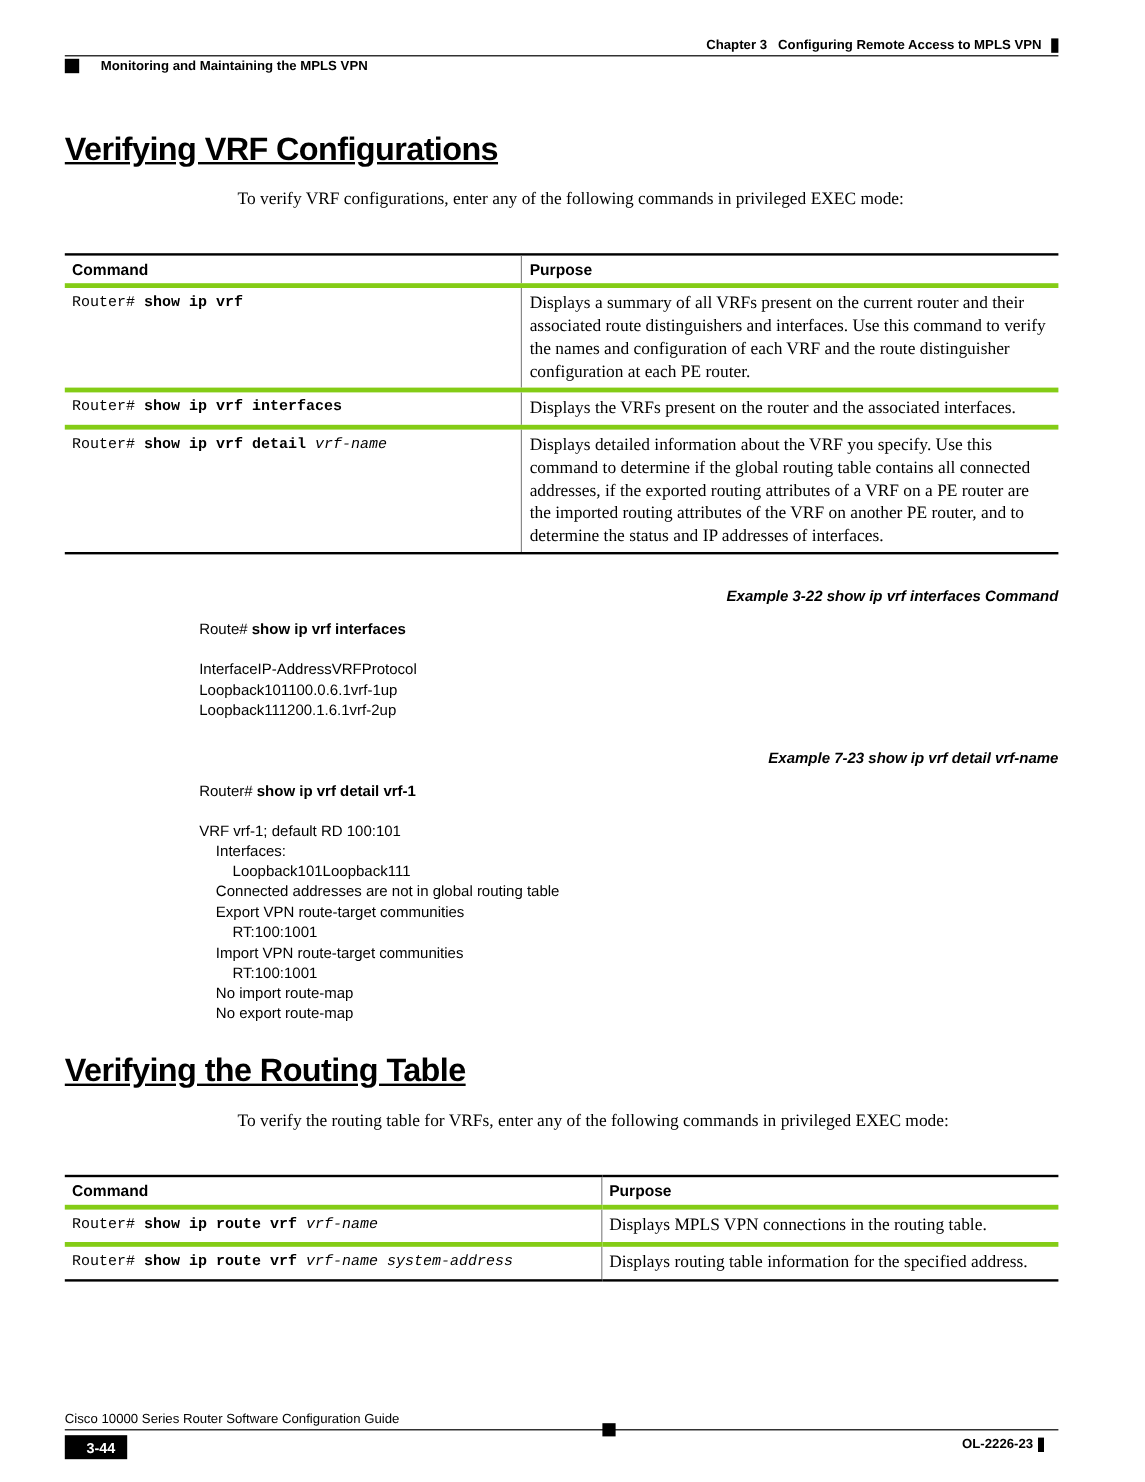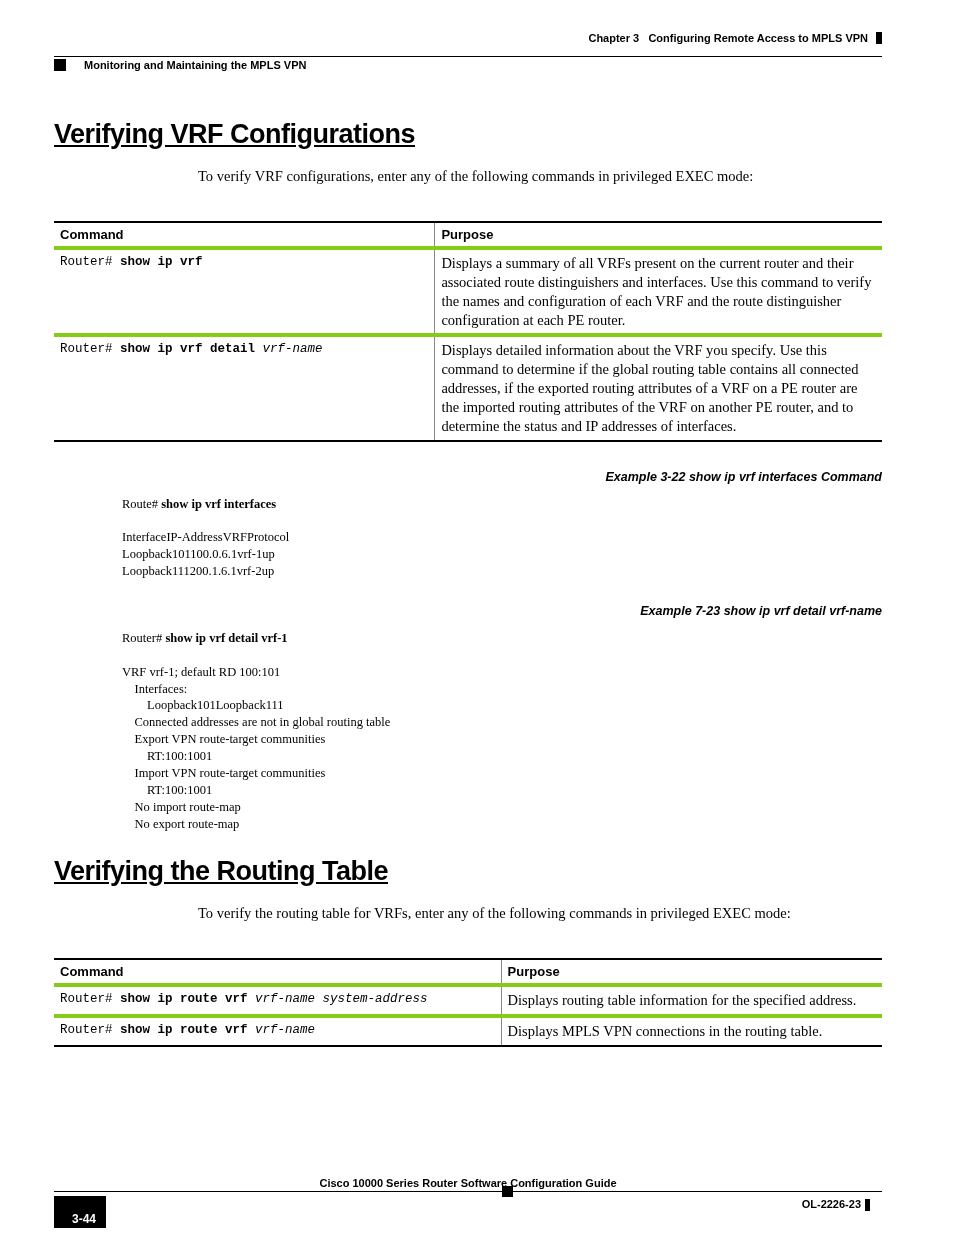--- a/index.html
+++ b/index.html
@@ -17,21 +17,21 @@
       position: relative;
       padding: 32px 72px 0 54px;
     }
     .header-line {
       display: flex;
       justify-content: flex-end;
       align-items: center;
       font-family: Arial, sans-serif;
       font-size: 11px;
       font-weight: bold;
-      margin-bottom: 12px;
+      margin-bottom: 2px;
     }
     .header-marker-right {
       width: 6px;
       height: 12px;
       background: #000;
       margin-left: 8px;
     }
     .subheader-line {
       display: flex;
       font-family: Arial, sans-serif;
@@ -108,41 +108,40 @@
     .example-title {
       font-family: Arial, sans-serif;
       font-weight: bold;
       font-style: italic;
       font-size: 12.5px;
       margin-left: 144px;
       margin-bottom: 12px;
       text-align: right;
     }
     .code-block {
-      font-family: Liberation Serif, serif;
+      font-family: Liberation Sans, sans-serif;
       font-size: 12.5px;
-      margin-left: 68px;
+      margin-left: 112px;
       margin-bottom: 24px;
       line-height: 1.35;
       white-space: pre;
     }
     .code-block .bold {
       font-weight: bold;
     }
     .footer {
       position: absolute;
       bottom: 24px;
       left: 54px;
       right: 72px;
     }
     .footer-title {
       font-family: Arial, sans-serif;
-      font-weight: bold;
-      font-size: 11px;
-      text-align: center;
+      font-weight: normal;
+      font-size: 11px;
       padding-bottom: 2px;
     }
     .footer-rule {
       position: relative;
       border-top: 1px solid #000;
       height: 20px;
     }
     .footer-rule .marker-sq {
       position: absolute;
       top: -6px;
@@ -153,21 +152,21 @@
     }
     .page-badge {
       position: absolute;
       left: 0;
       top: 4px;
       background: #000;
       color: #fff;
       font-family: Arial, sans-serif;
       font-weight: bold;
       font-size: 12px;
-      padding: 16px 10px 2px 18px;
+      padding: 4px 10px 2px 18px;
     }
     .doc-id {
       position: absolute;
       right: 12px;
       top: 6px;
       font-family: Arial, sans-serif;
       font-weight: bold;
       font-size: 11px;
     }
     .end-bar {
@@ -202,20 +201,24 @@
       <th style="width:46%;">Command</th>
       <th>Purpose</th>
     </tr>
   </thead>
   <tbody>
     <tr>
       <td><span class="cmd-prompt">Router# </span><span class="cmd-bold">show ip vrf</span><span class="cmd-italic"></span></td>
       <td>Displays a summary of all VRFs present on the current router and their associated route distinguishers and interfaces. Use this command to verify the names and configuration of each VRF and the route distinguisher configuration at each PE router.</td>
     </tr>
     <tr>
+      <td><span class="cmd-prompt">Router# </span><span class="cmd-bold">show ip vrf interfaces</span><span class="cmd-italic"></span></td>
+      <td>Displays the VRFs present on the router and the associated interfaces.</td>
+    </tr>
+    <tr>
       <td><span class="cmd-prompt">Router# </span><span class="cmd-bold">show ip vrf detail</span><span class="cmd-italic"> vrf-name</span></td>
       <td>Displays detailed information about the VRF you specify. Use this command to determine if the global routing table contains all connected addresses, if the exported routing attributes of a VRF on a PE router are the imported routing attributes of the VRF on another PE router, and to determine the status and IP addresses of interfaces.</td>
     </tr>
   </tbody>
 </table>
 
 <div class="example-title">Example 3-22   show ip vrf interfaces Command</div>
 <div class="code-block"><span>Route# </span><span class="bold">show ip vrf interfaces</span>
 
 <span>InterfaceIP-AddressVRFProtocol
@@ -241,26 +244,26 @@
 
 <table class="command-table">
   <thead>
     <tr>
       <th style="width:54%;">Command</th>
       <th>Purpose</th>
     </tr>
   </thead>
   <tbody>
     <tr>
+      <td><span class="cmd-prompt">Router# </span><span class="cmd-bold">show ip route vrf</span><span class="cmd-italic"> vrf-name</span></td>
+      <td>Displays MPLS VPN connections in the routing table.</td>
+    </tr>
+    <tr>
       <td><span class="cmd-prompt">Router# </span><span class="cmd-bold">show ip route vrf</span><span class="cmd-italic"> vrf-name system-address</span></td>
       <td>Displays routing table information for the specified address.</td>
-    </tr>
-    <tr>
-      <td><span class="cmd-prompt">Router# </span><span class="cmd-bold">show ip route vrf</span><span class="cmd-italic"> vrf-name</span></td>
-      <td>Displays MPLS VPN connections in the routing table.</td>
     </tr>
   </tbody>
 </table>
 
 <div class="footer">
   <div class="footer-title">Cisco 10000 Series Router Software Configuration Guide</div>
   <div class="footer-rule">
     <span class="marker-sq"></span>
     <span class="page-badge">3-44</span>
     <span class="doc-id"><span>OL-2226-23</span><span class="end-bar"></span></span>

